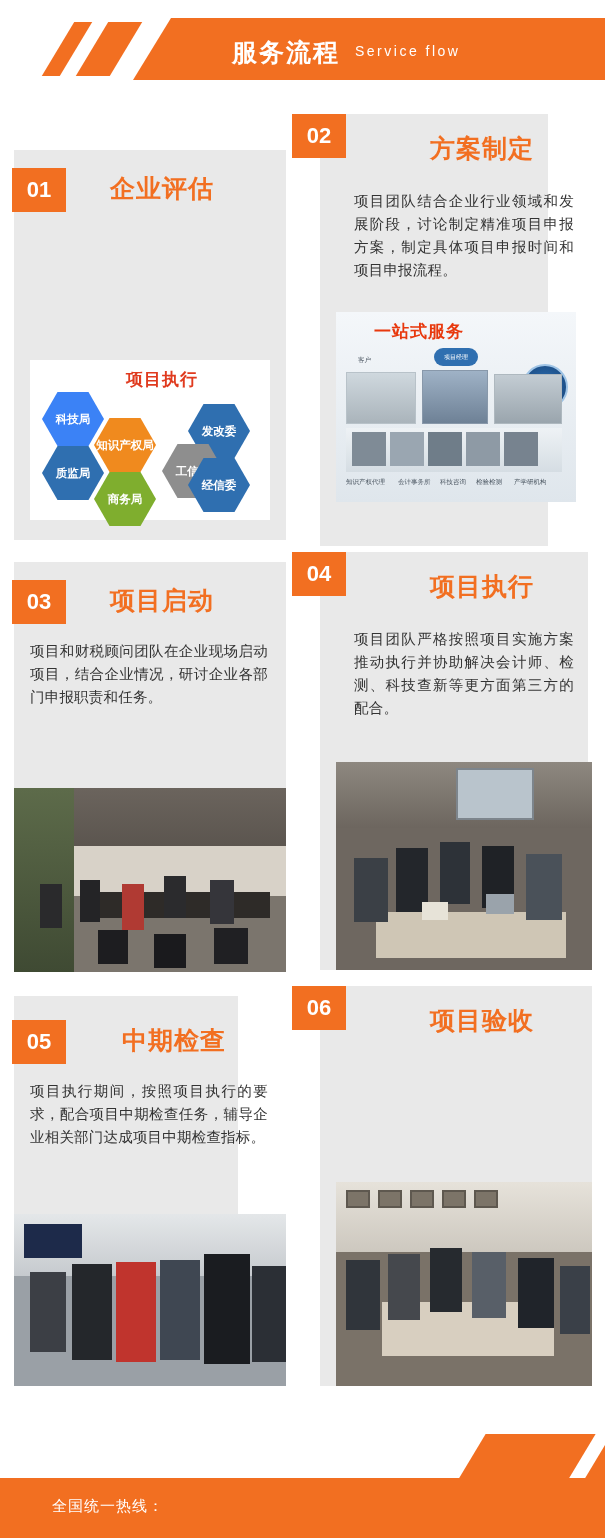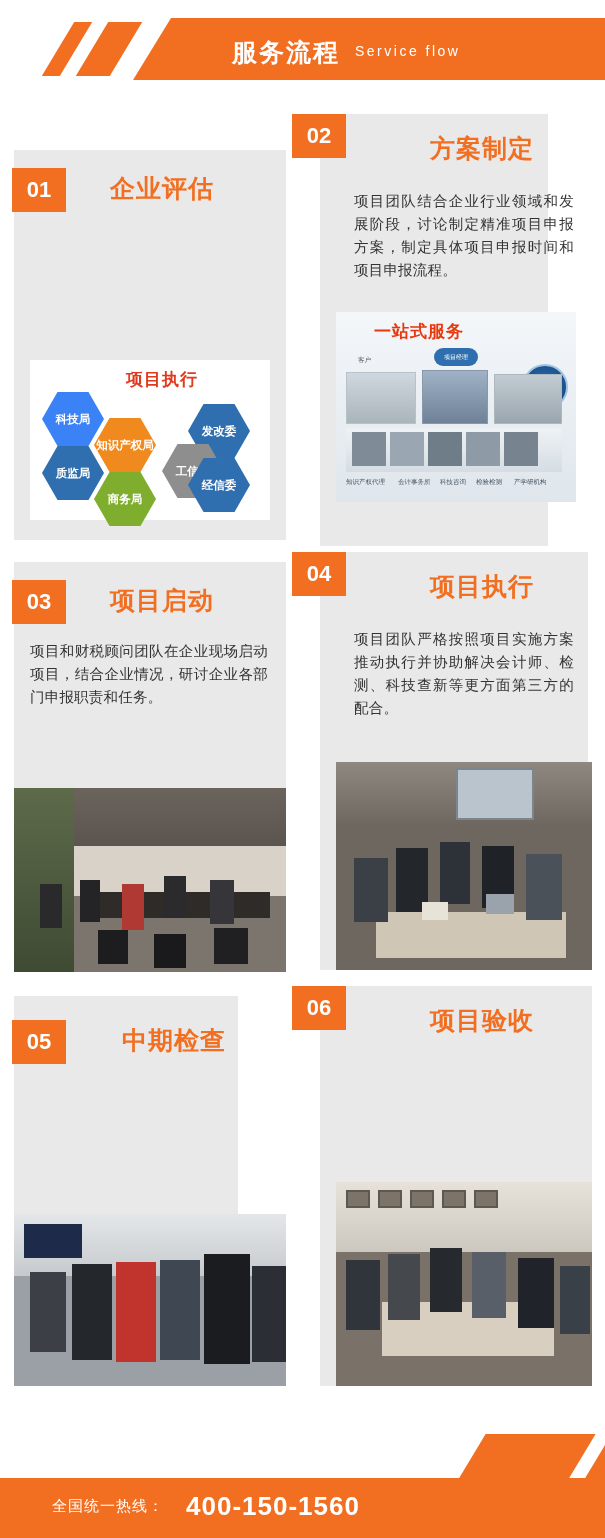--- a/index.html
+++ b/index.html
@@ -308,20 +308,21 @@
         <div class="sc-layer" style="left:190px; top:92px; width:36px; height:66px; background:#4a5159;"></div>
         <div class="sc-layer" style="left:86px; top:140px; width:26px; height:18px; background:#e7e3d8;"></div>
         <div class="sc-layer" style="left:150px; top:132px; width:28px; height:20px; background:#9aa3ab;"></div>
       </div>
     </div>
   </div>
 
   <div class="card" style="left:14px; top:996px; width:224px; height:390px;">
     <div class="num-badge" style="left:-2px; top:24px;">05</div>
     <div class="card-title" style="left:108px; top:28px;">中期检查</div>
+    <div class="card-body" style="left:16px; top:84px; width:238px;">项目执行期间，按照项目执行的要求，配合项目中期检查任务，辅导企业相关部门达成项目中期检查指标。</div>
 
     <div class="photo" style="left:0px; top:218px; width:272px; height:172px; background:#b9bdc0;">
       <div class="scene">
         <div class="sc-layer" style="left:0; top:0; width:272px; height:62px; background:linear-gradient(#e4e7e9,#c6cace);"></div>
         <div class="sc-layer" style="left:10px; top:10px; width:58px; height:34px; background:#1d2a4a;"></div>
         <div class="sc-layer" style="left:0; top:62px; width:272px; height:110px; background:#9aa0a6;"></div>
         <div class="sc-layer" style="left:16px; top:58px; width:36px; height:80px; background:#3c3f45;"></div>
         <div class="sc-layer" style="left:58px; top:50px; width:40px; height:96px; background:#24272b;"></div>
         <div class="sc-layer" style="left:102px; top:48px; width:40px; height:100px; background:#c0342d;"></div>
         <div class="sc-layer" style="left:146px; top:46px; width:40px; height:100px; background:#3f4752;"></div>
@@ -353,16 +354,15 @@
         <div class="sc-layer" style="left:224px; top:84px; width:30px; height:68px; background:#3a4048;"></div>
       </div>
     </div>
   </div>
 
   <div class="footer">
     <div class="ft-diag1"></div>
     <div class="ft-diag2"></div>
     <div class="ft-bar"></div>
     <div class="ft-label">全国统一热线：</div>
-    <div class="ft-phone">400-150-1560</div>
   </div>
 
 </div>
 
 </body></html>

